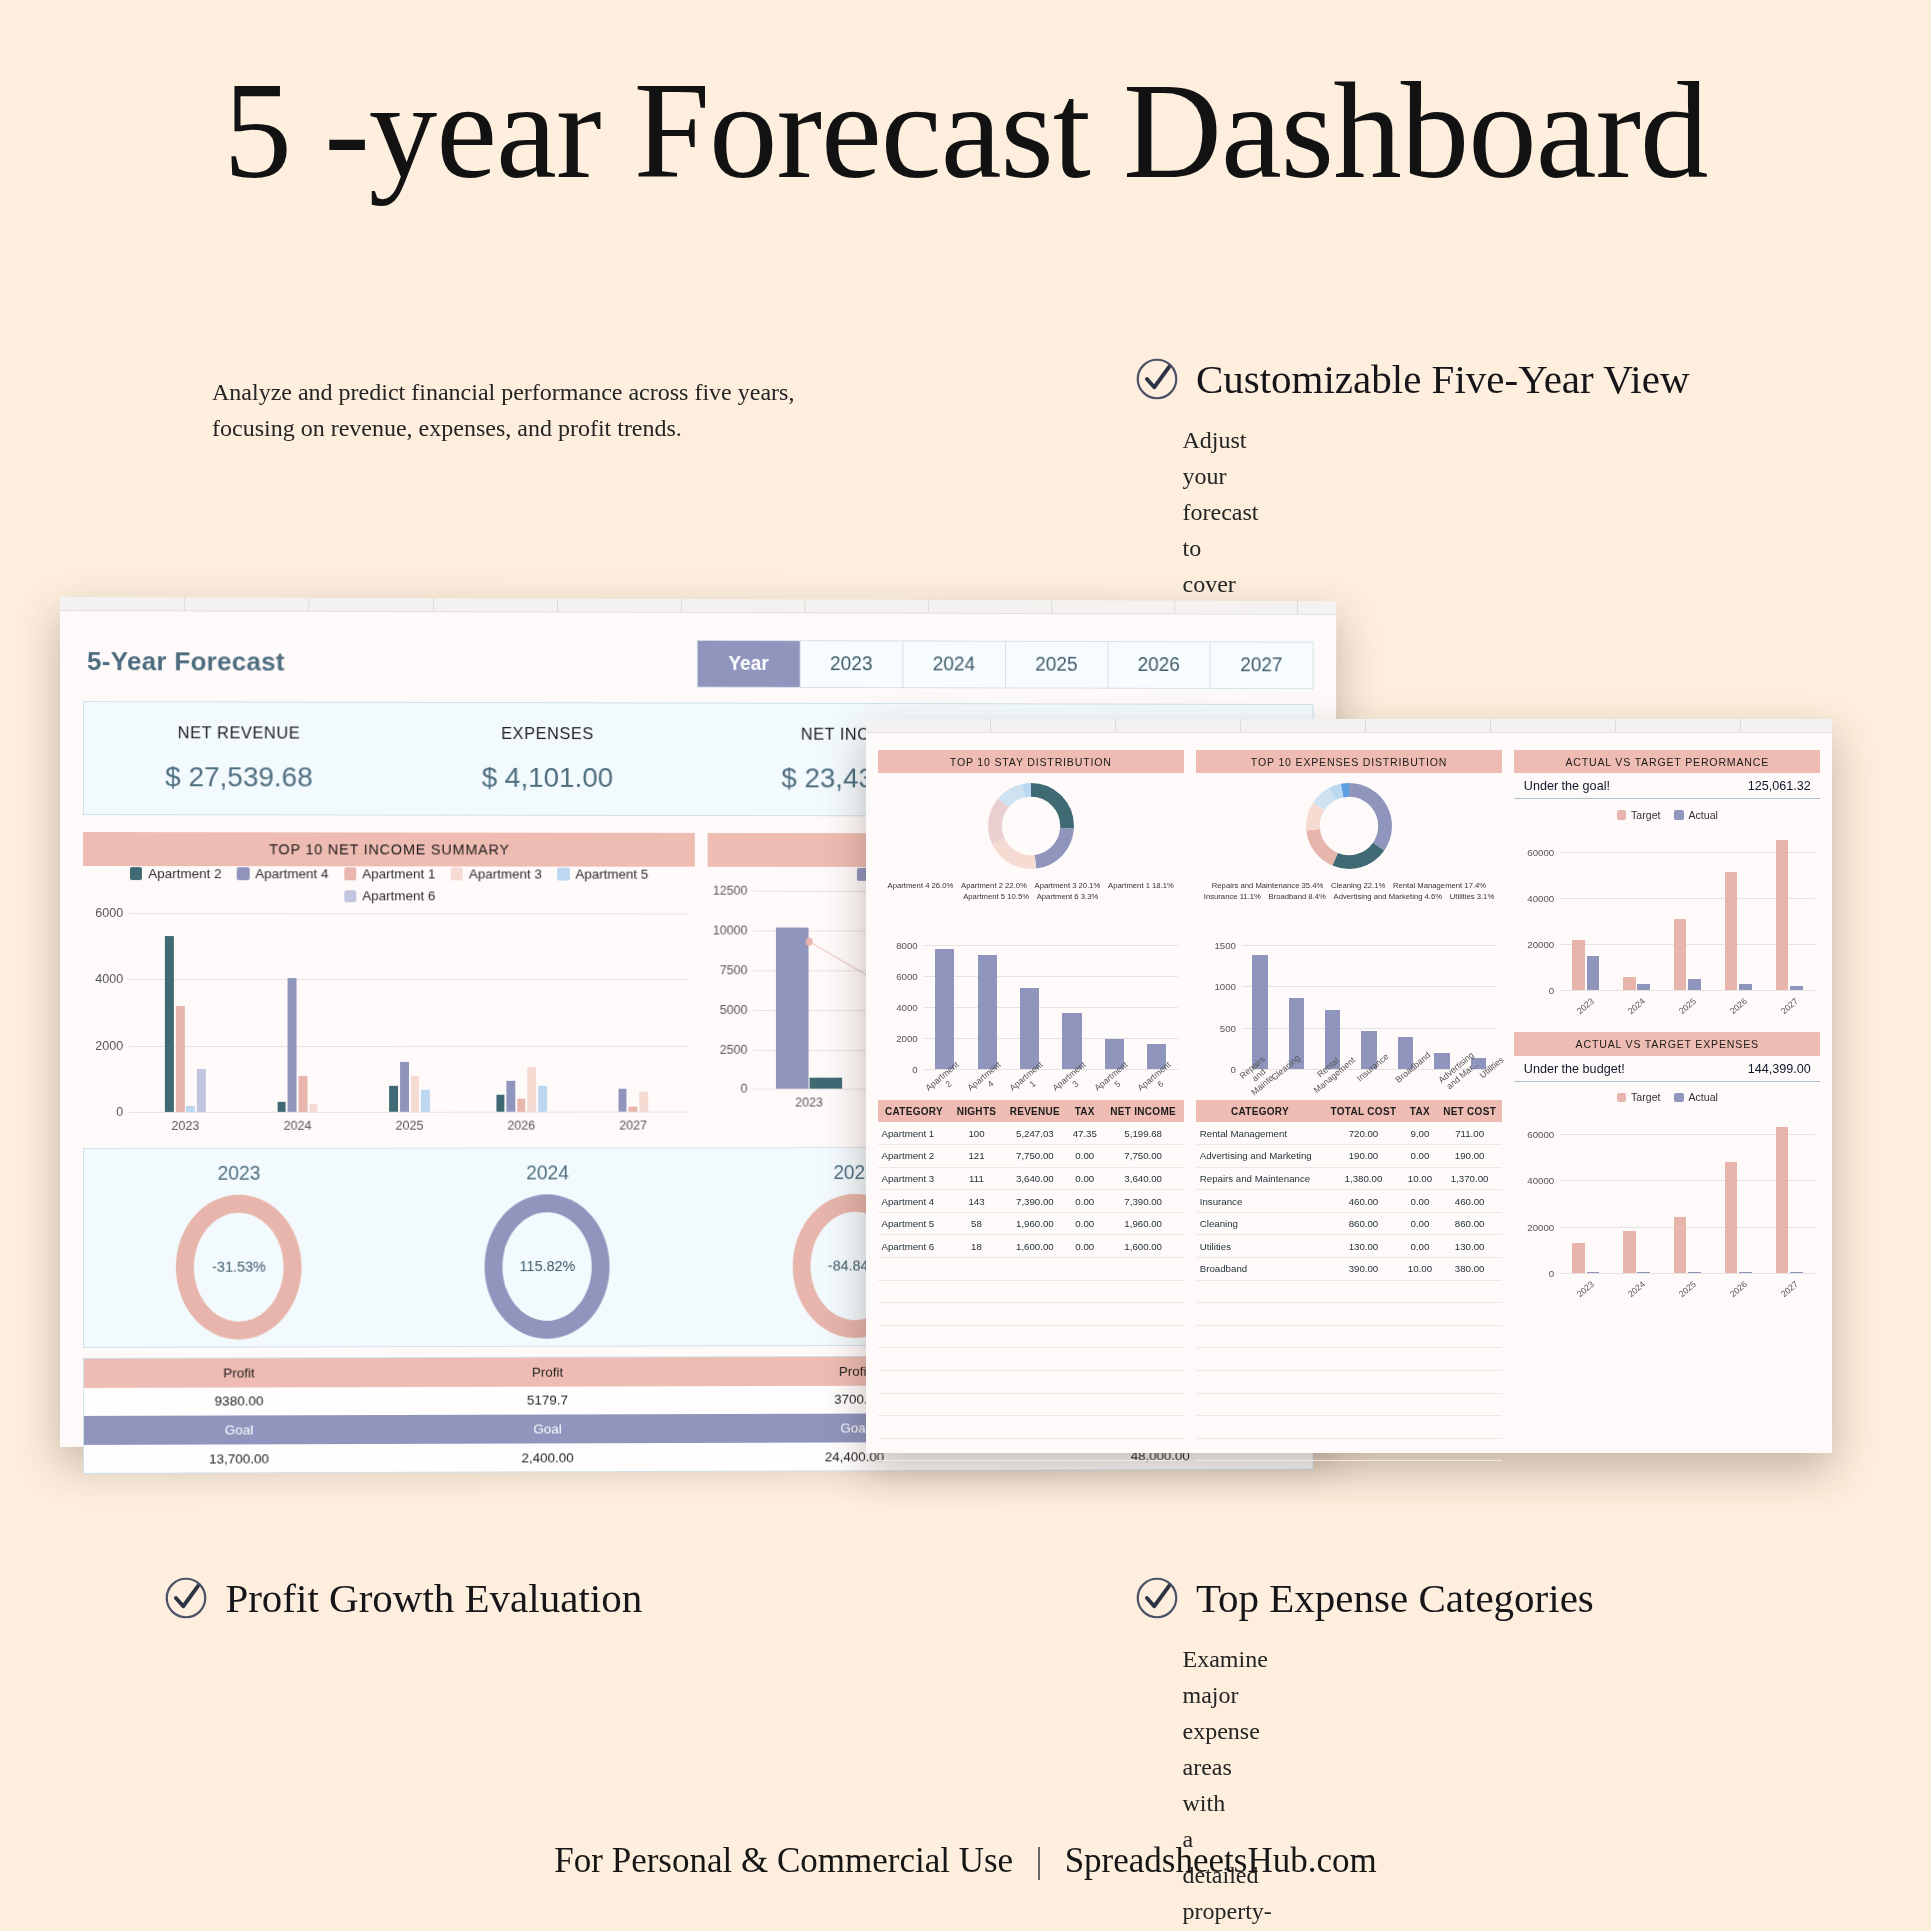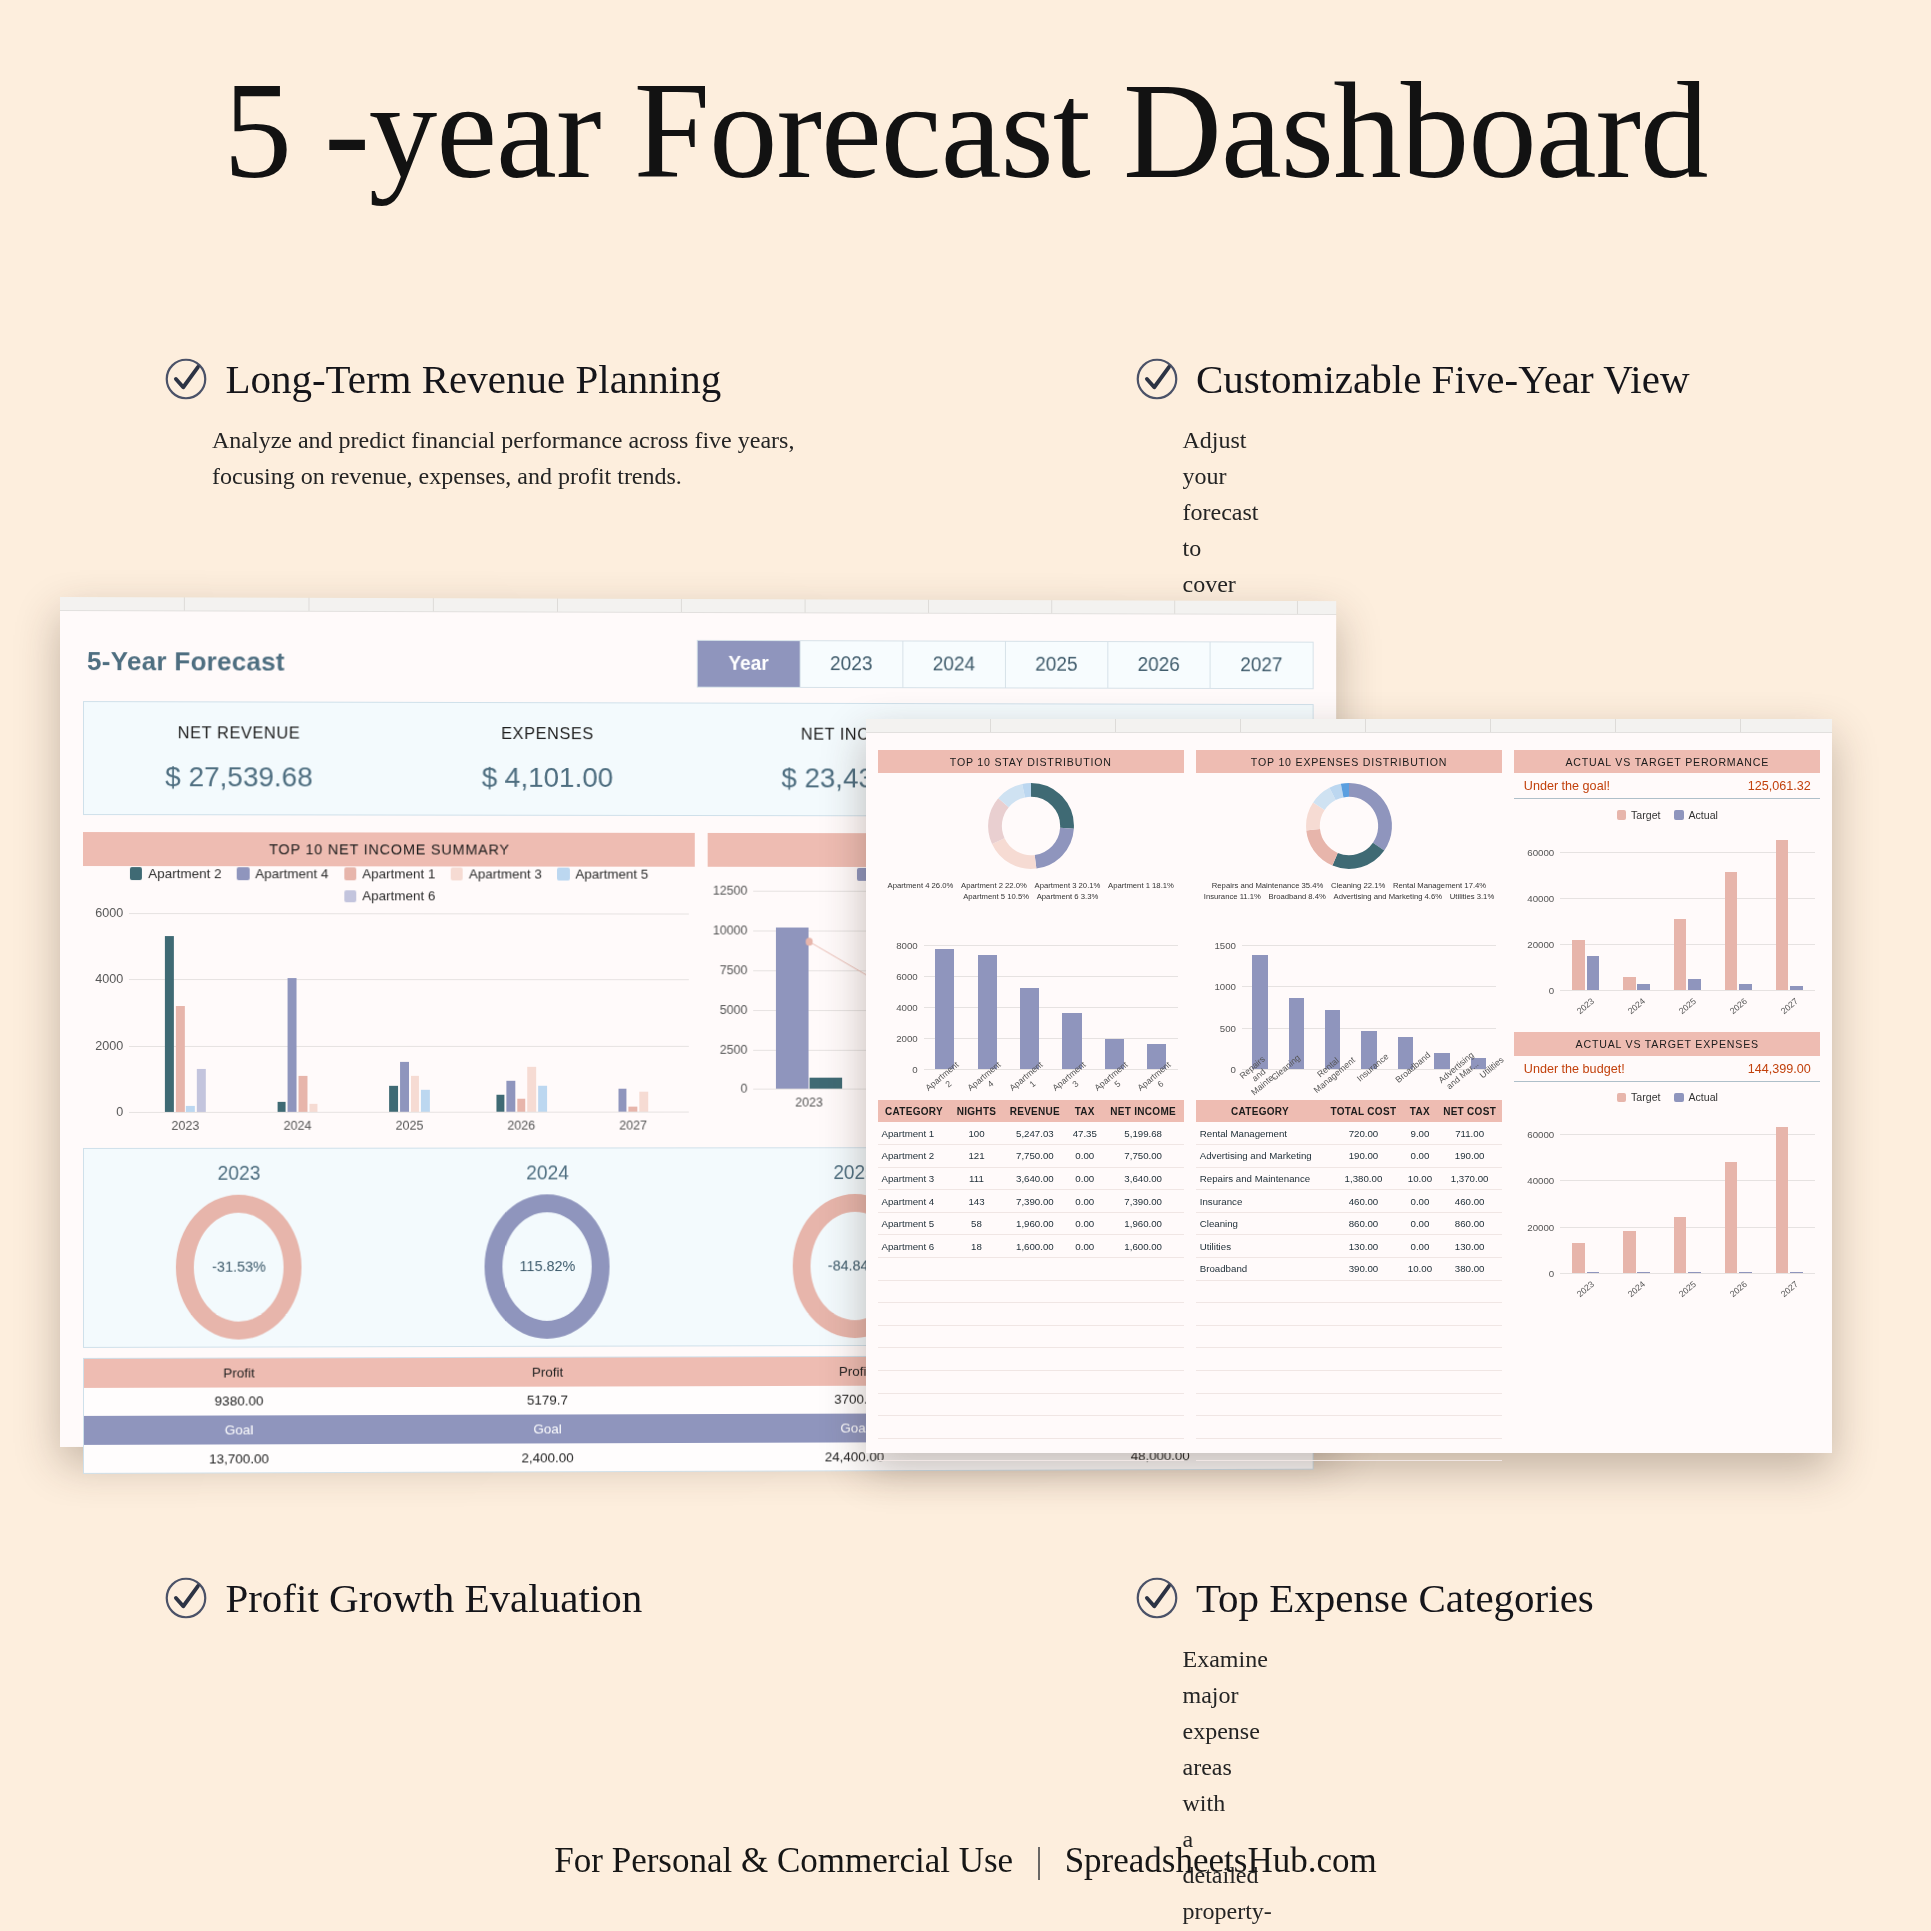--- a/index.html
+++ b/index.html
@@ -133,48 +133,41 @@
   .goaltable { margin: 9.7px 5.8px 0 5.8px; border: 1px solid #cfe0ea; }
   .gtr { display: flex; }
   .gtr div { flex: 1; text-align: center; font-size: 13.5px; padding: 6.8px 0; }
   .gtr.h1 div { background: #eebcb2; color: #1f1f1f; }
   .gtr.h2 div { background: #8f95bd; color: #fff; }
   .gtr.v div { background: #fffdfd; color: #222; }
 
   
   .s2-cols { display: flex; gap: 12px; padding: 9.7px 11.6px 0 11.6px; }
   .s2-col { flex: 1; }
-  .s2-sub { display:flex; justify-content: space-between; font-size: 12.6px; color: #c2410c; padding: 5.8px 9.7px 4.8px 9.7px; border-bottom: 1.9px solid #aebfc9;}
+  .s2-sub { display:flex; justify-content: space-between; font-size: 12.6px; color: #0f172a; padding: 5.8px 9.7px 4.8px 9.7px; border-bottom: 1.9px solid #aebfc9;}
   .mini-legend { display:flex; justify-content:center; gap: 13.5px; font-size: 10.6px; color: #333; margin: 9.7px 0 3.9px 0;}
   .mini-legend span.sw { display:inline-block;width:9.7px;height:9.7px;border-radius:1.9px;margin-right:4.8px;vertical-align:-1px;}
   .donut-svgwrap { height: 164px; }
   .tbl { width: 100%; border-collapse: collapse; margin-top: 9.7px; }
   .tbl th { background: #eebcb2; font-size: 10px; font-weight: 600; color: #1c1c1c; padding: 5.8px 3.9px; letter-spacing: 0.3px;}
   .tbl td { font-size: 9.7px; color: #23323b; padding: 5.3px 3.9px; border-bottom: 1px solid #f0e6e4; }
   .tbl td.num, .tbl th.num { text-align: center; }
   .tbl tr.empty td { height: 16.4px; }
   .s2-chart { position: relative; height: 145px; margin-top: 7.7px; }
   .s2-chart .axis-y div { font-size: 9.7px; }
   .s2-chart .xlabels div { font-size: 8.7px; }
 </style>
 </head>
 <body>
 
 <h1 class="page-title">5 -year Forecast Dashboard</h1>
 
 <div class="features-top">
   <div class="feat-row">
     <div class="feat">
-      <div class="feat-head">
-        <svg class="check-icon" viewBox="0 0 48 48">
-          <circle cx="24" cy="24" r="21" fill="none" stroke="#4b5268" stroke-width="2.4"></circle>
-          <path d="M13 24 L21 33 L37 11" fill="none" stroke="#2c3344" stroke-width="4.2" stroke-linecap="round" stroke-linejoin="round"></path>
-        </svg>
-        <div class="feat-title">Long-Term Revenue Planning</div>
-      </div>
       <div class="feat-body">Analyze and predict financial performance across five years, focusing on revenue, expenses, and profit trends.</div>
     </div>
     <div class="feat right">
       <div class="feat-head">
         <svg class="check-icon" viewBox="0 0 48 48">
           <circle cx="24" cy="24" r="21" fill="none" stroke="#4b5268" stroke-width="2.4"></circle>
           <path d="M13 24 L21 33 L37 11" fill="none" stroke="#2c3344" stroke-width="4.2" stroke-linecap="round" stroke-linejoin="round"></path>
         </svg>
         <div class="feat-title">Customizable Five-Year View</div>
       </div>

